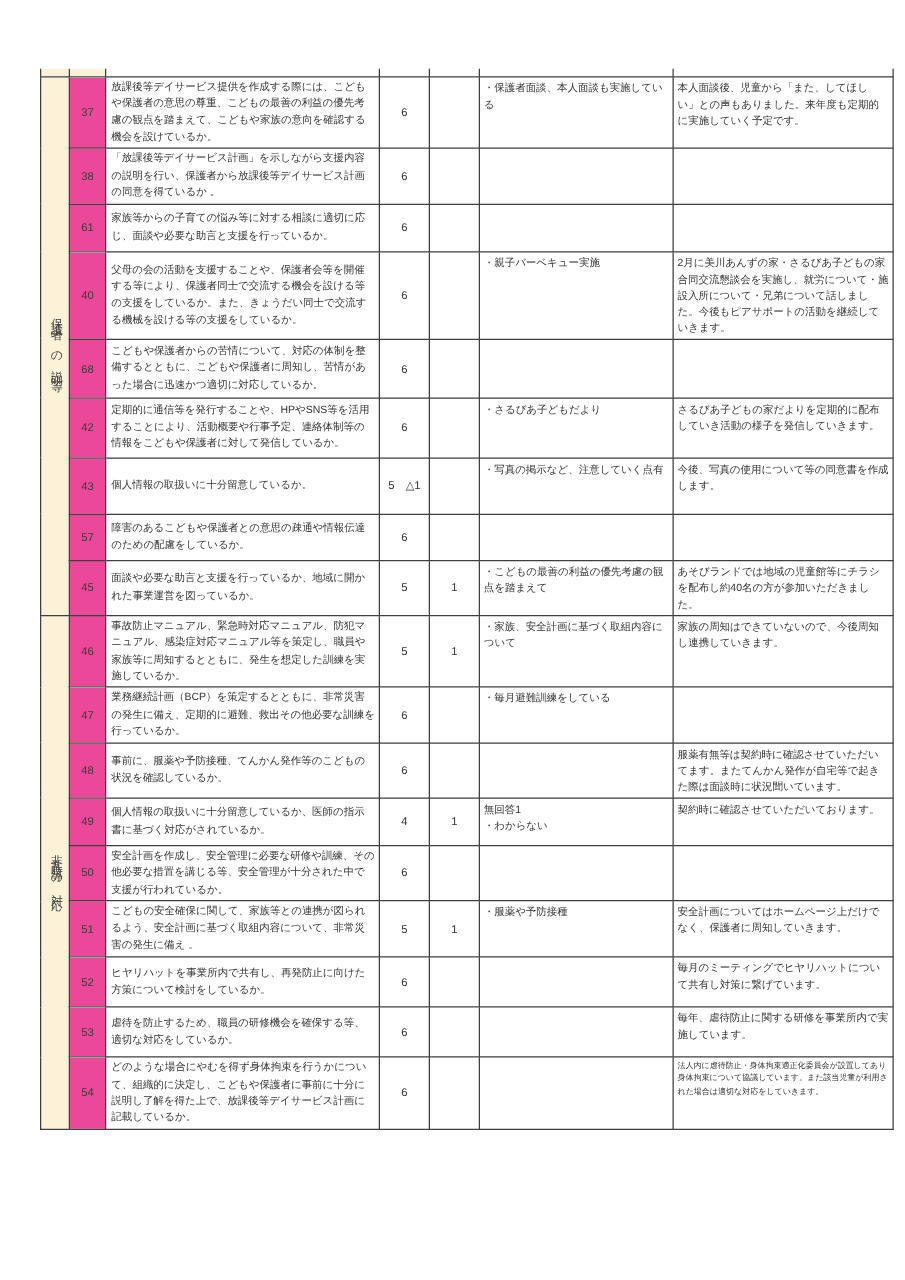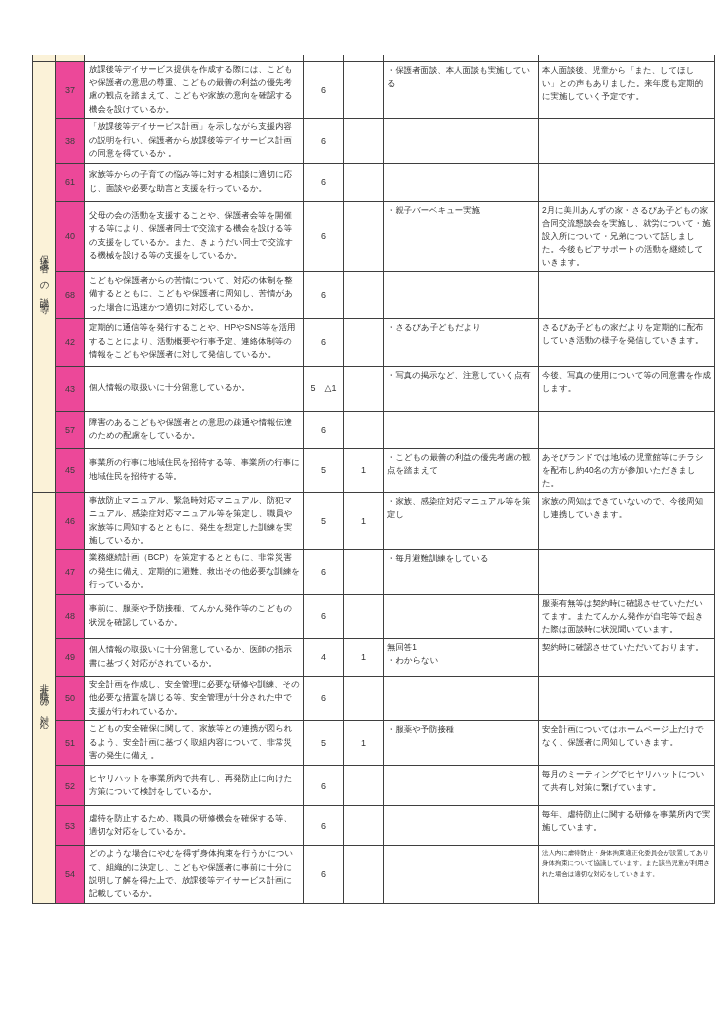--- a/index.html
+++ b/index.html
@@ -151,33 +151,33 @@
         <tr style="height: 37px;">
           <td class="num">57</td>
           <td class="q">障害のあるこどもや保護者との意思の疎通や情報伝達のための配慮をしているか。</td>
           <td class="s">6</td>
           <td class="s"></td>
           <td class="c"></td>
           <td class="p"></td>
         </tr>
         <tr style="height: 38px;">
           <td class="num">45</td>
-          <td class="q">事業所の行事に地域住民を招待する等、事業所の行事に地域住民を招待する等。</td>
+          <td class="q">面談や必要な助言と支援を行っているか、地域に開かれた事業運営を図っているか。</td>
           <td class="s">5</td>
           <td class="s">1</td>
           <td class="c">・こどもの最善の利益の優先考慮の観点を踏まえて</td>
           <td class="p">あそびランドでは地域の児童館等にチラシを配布し約40名の方が参加いただきました。</td>
         </tr>
         <tr style="height: 52px;">
           <td class="cat" rowspan="9"><span>非常時等の対応</span></td>
           <td class="num">46</td>
           <td class="q">事故防止マニュアル、緊急時対応マニュアル、防犯マニュアル、感染症対応マニュアル等を策定し、職員や家族等に周知するとともに、発生を想定した訓練を実施しているか。</td>
           <td class="s">5</td>
           <td class="s">1</td>
-          <td class="c">・家族、感染症対応マニュアル等を策定し</td>
+          <td class="c">・家族、安全計画に基づく取組内容について</td>
           <td class="p">家族の周知はできていないので、今後周知し連携していきます。</td>
         </tr>
         <tr style="height: 40px;">
           <td class="num">47</td>
           <td class="q">業務継続計画（BCP）を策定するとともに、非常災害の発生に備え、定期的に避難、救出その他必要な訓練を行っているか。</td>
           <td class="s">6</td>
           <td class="s"></td>
           <td class="c">・毎月避難訓練をしている</td>
           <td class="p"></td>
         </tr>

